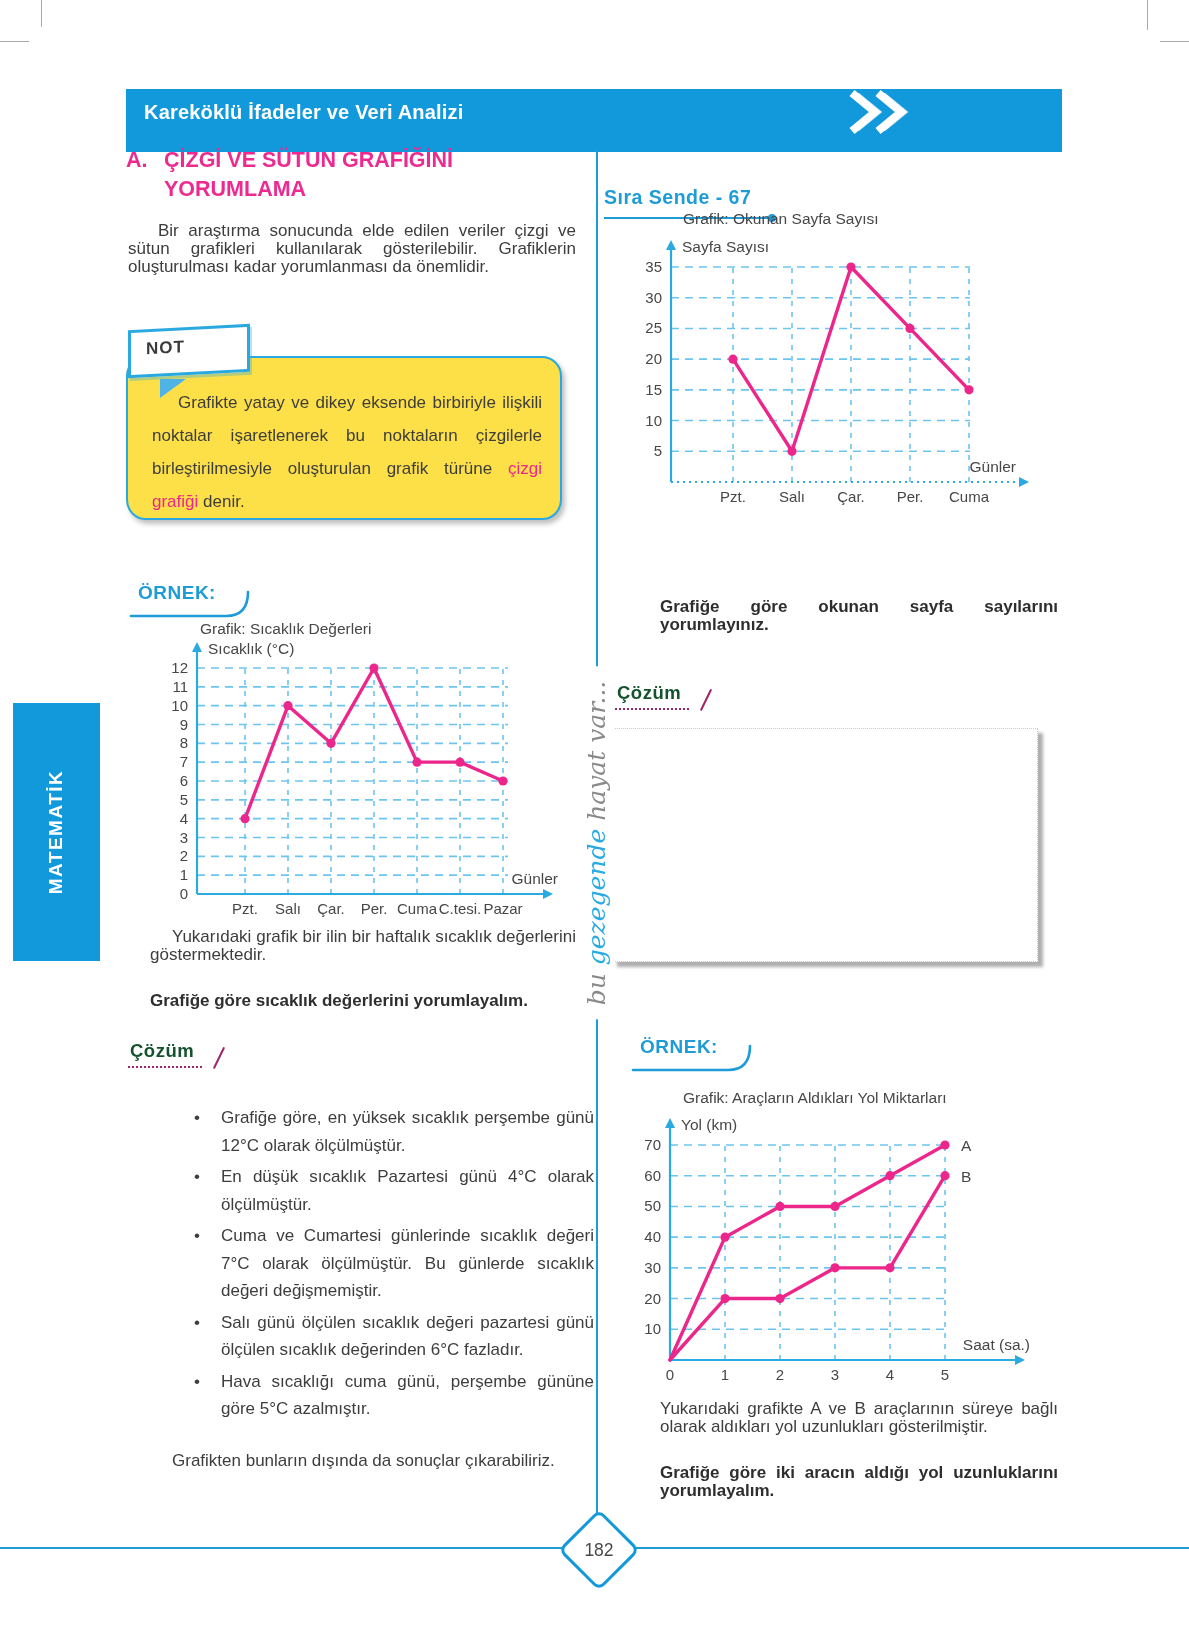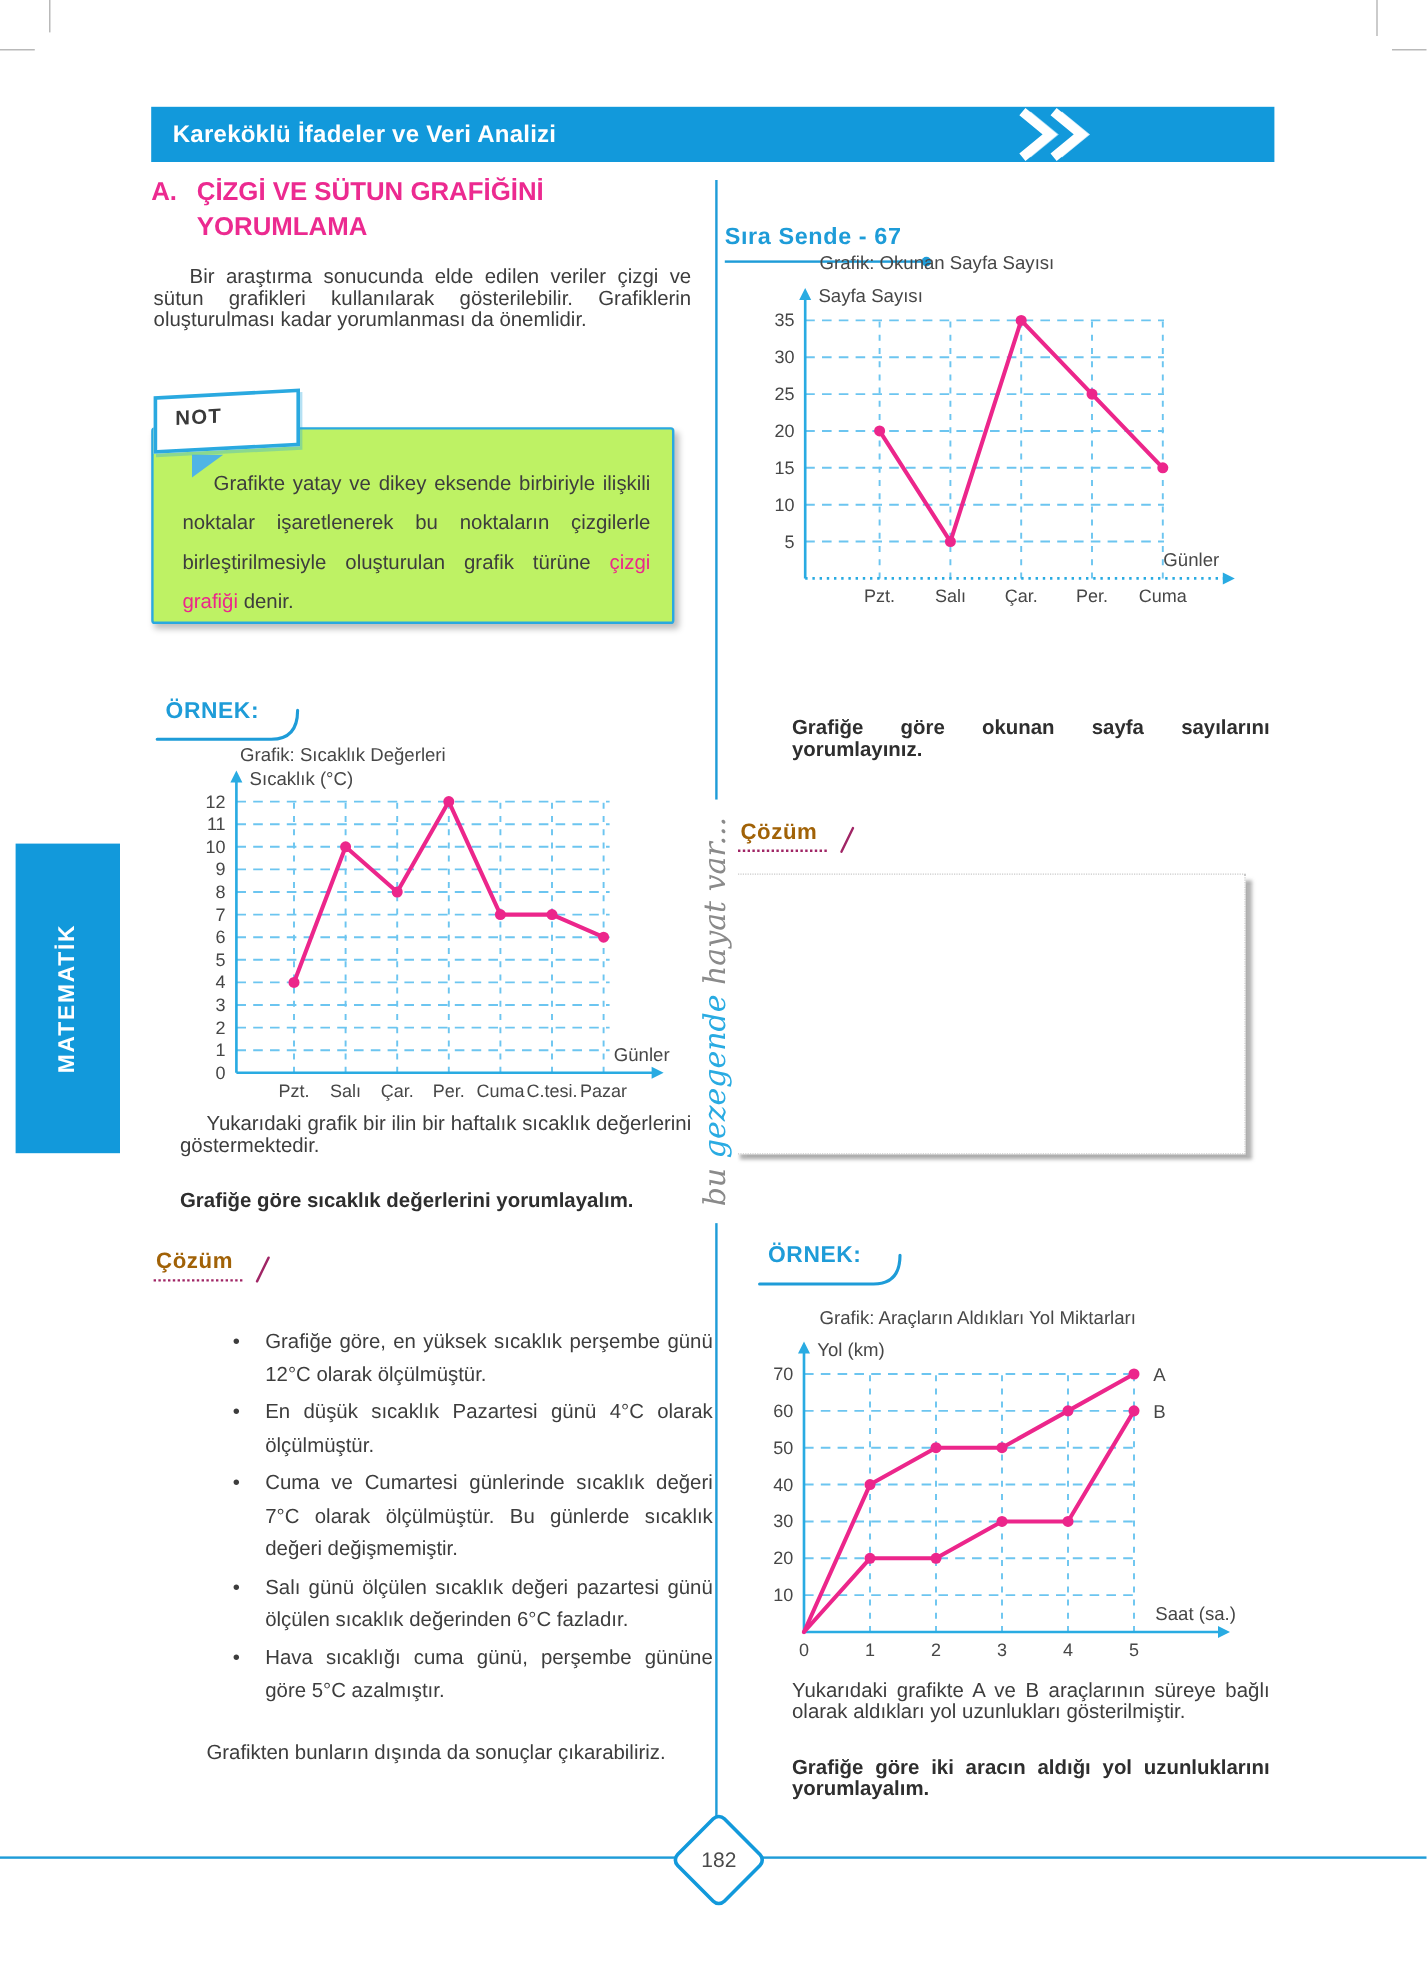--- a/index.html
+++ b/index.html
@@ -3,55 +3,55 @@
 <meta charset="utf-8">
 <style>
   html,body{margin:0;padding:0;background:#fff;}
   .page{position:relative;width:1189px;height:1643px;background:#fff;overflow:hidden;
         font-family:"Liberation Sans","DejaVu Sans",sans-serif;color:#3d3d3d;}
 
   
   .cropmark{position:absolute;background:#a9a9a9;}
 
   
-  .header-bar{position:absolute;left:126px;top:89px;width:936px;height:46px;background:#1299DB;}
+  .header-bar{position:absolute;left:126px;top:89px;width:936px;height:63px;background:#1299DB;}
   .header-title{position:absolute;left:18px;top:0;line-height:46px;color:#fff;font-size:20px;font-weight:bold;letter-spacing:.2px;}
   .header-chevron{position:absolute;left:718px;top:0;}
 
   
   .section-heading{position:absolute;left:126px;top:146px;display:flex;color:#EC2A90;font-weight:bold;font-size:21.5px;line-height:29px;}
   .section-heading .prefix{width:38px;}
 
   .para{position:absolute;text-align:justify;font-size:17px;line-height:18px;}
   .bold{font-weight:bold;color:#2e2e2e;}
 
   
   .note-box{position:absolute;left:126px;top:356px;width:432px;height:160px;border:2px solid #2AA9E0;
-            border-radius:3px;box-shadow:3px 4px 5px rgba(0,0,0,.25);background:#bef264;}
+            border-radius:20px;box-shadow:3px 4px 5px rgba(0,0,0,.25);background:#fde047;}
   .note-text{position:absolute;left:24px;right:18px;top:28px;text-align:justify;font-size:17px;line-height:33px;text-indent:26px;}
   .note-highlight{color:#EC268B;}
   .note-flag{position:absolute;left:128px;top:327px;width:116px;height:42px;background:#fff;border:3px solid #2AA9E0;
              transform:skewY(-3deg);box-shadow:2px 3px 0 rgba(42,169,224,.35);z-index:3;}
   .note-flag span{position:absolute;left:15px;top:7px;font-weight:bold;font-size:17px;letter-spacing:1px;color:#3a3a3a;}
   .note-fold{position:absolute;left:160px;top:379px;width:0;height:0;border-top:19px solid #4FB4E5;border-right:26px solid transparent;z-index:2;}
 
   
   .ornek{position:absolute;width:132px;height:44px;}
   .ornek svg{position:absolute;left:0;top:0;}
   .ornek span{position:absolute;left:10px;top:6px;color:#1E9CD8;font-weight:bold;font-size:19px;letter-spacing:.5px;}
 
   
   .sira{position:absolute;left:604px;top:146px;margin-top:40px;}
   .sira .txt{color:#1E9CD8;font-weight:bold;font-size:19.5px;letter-spacing:.5px;}
   .sira .line{position:relative;margin-top:8px;width:168px;border-top:2px solid #1E9CD8;}
   .sira .line i{position:absolute;right:-4px;top:-5px;width:8px;height:8px;border-radius:50%;background:#1E9CD8;}
 
   
   .cozum{position:absolute;}
-  .cozum .txt{display:inline-block;color:#a16207;font-weight:bold;font-size:18.5px;letter-spacing:.5px;
+  .cozum .txt{display:inline-block;color:#14532d;font-weight:bold;font-size:18.5px;letter-spacing:.5px;
               border-bottom:2px dotted #A02565;padding:0 8px 4px 2px;}
   .cozum .slash{position:absolute;right:-18px;bottom:-2px;width:2.4px;height:24px;background:#A02565;transform:rotate(26deg);border-radius:2px;}
 
   
   .solution-box{position:absolute;left:612px;top:728px;width:424px;height:232px;background:#fff;
                 border:1.5px dotted #c9c9c9;box-shadow:5px 5px 3px rgba(110,110,110,.55);}
 
   
   .bullets{position:absolute;left:150px;top:1088px;width:428px;margin:16px;padding:0;list-style:none;}
   .bullets li{position:relative;padding-left:55px;margin-bottom:4px;text-align:justify;font-size:17px;line-height:27.5px;}

